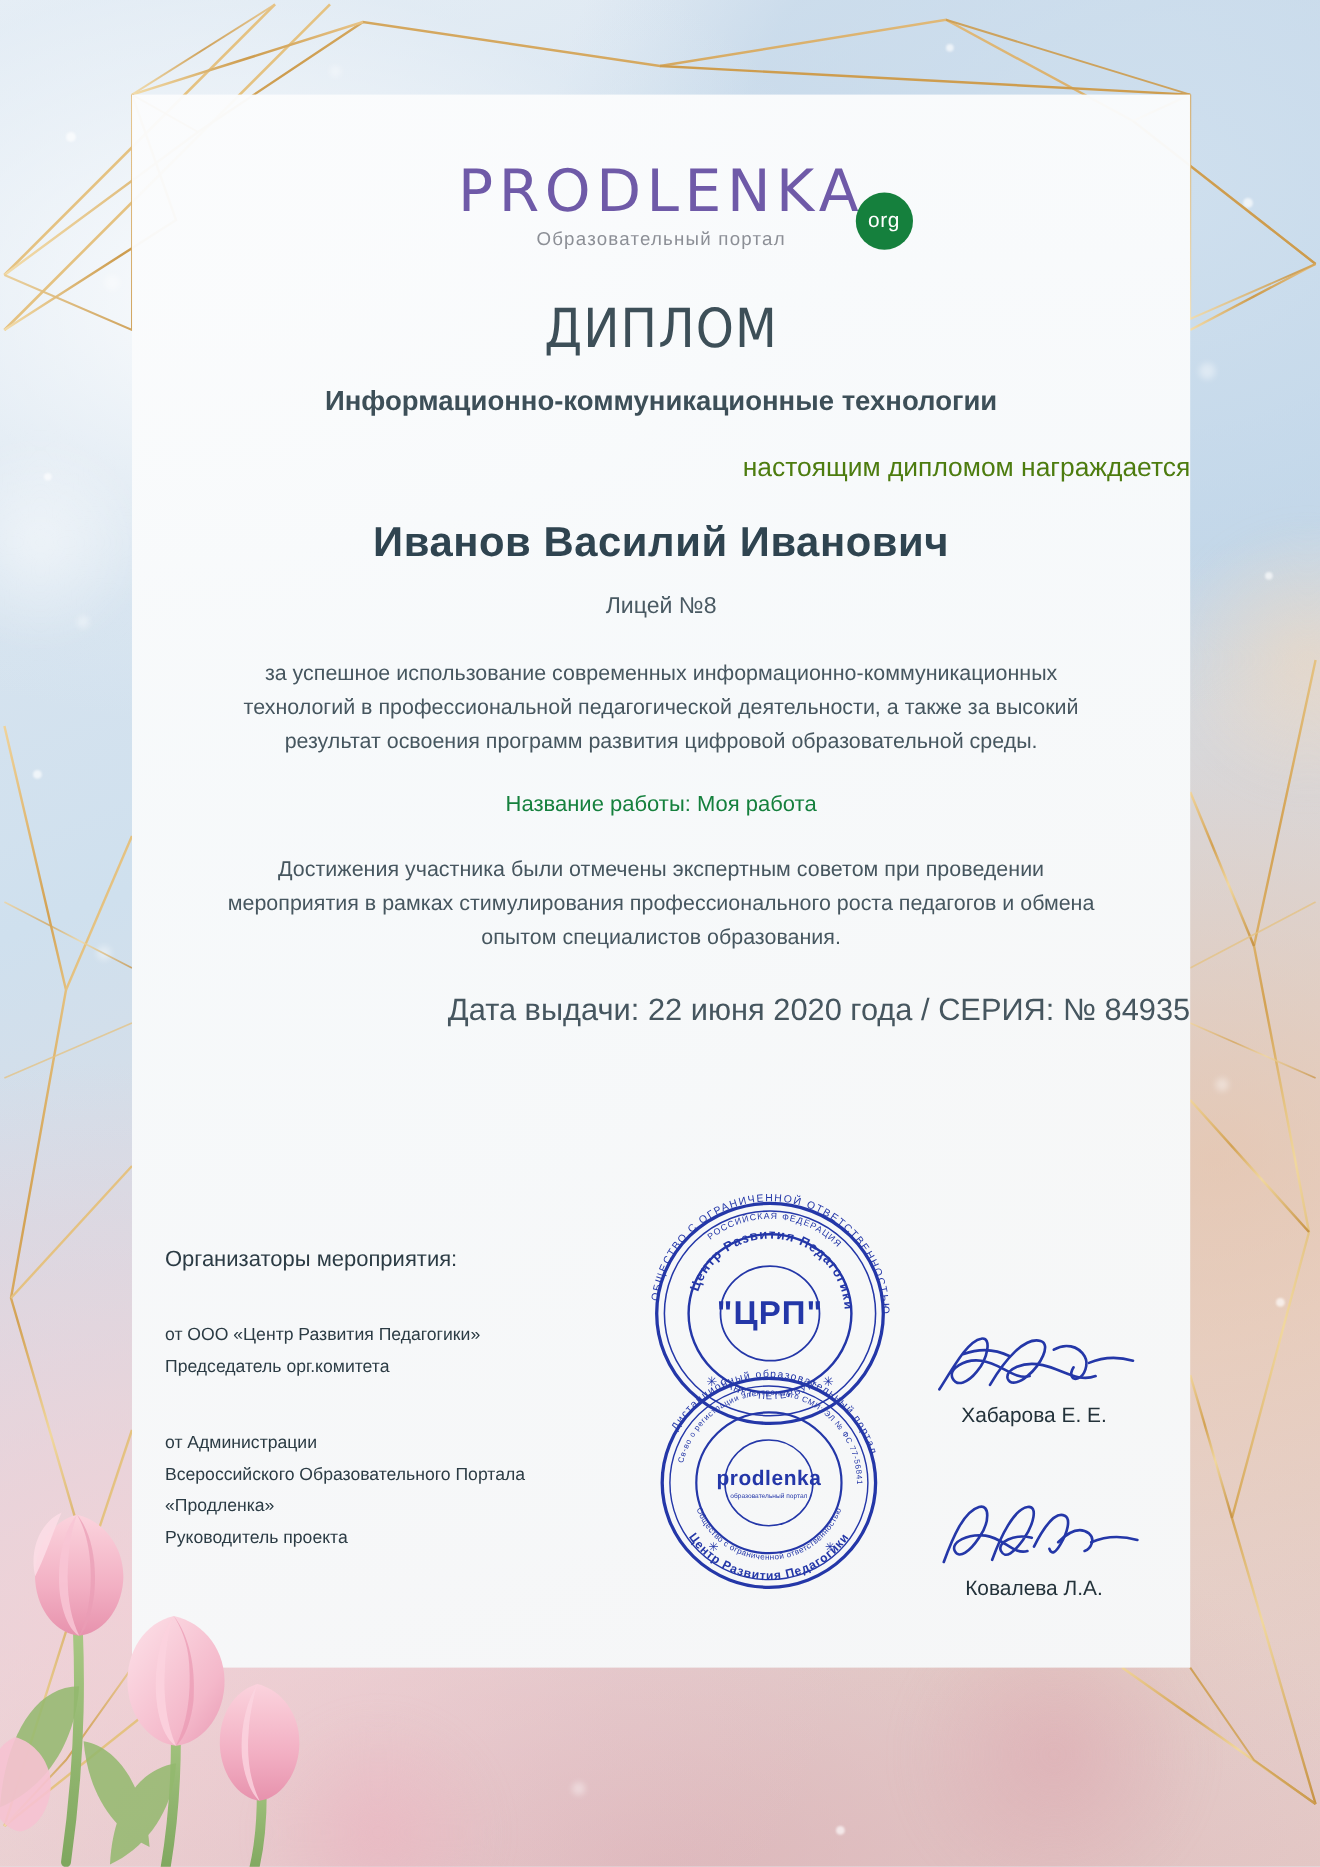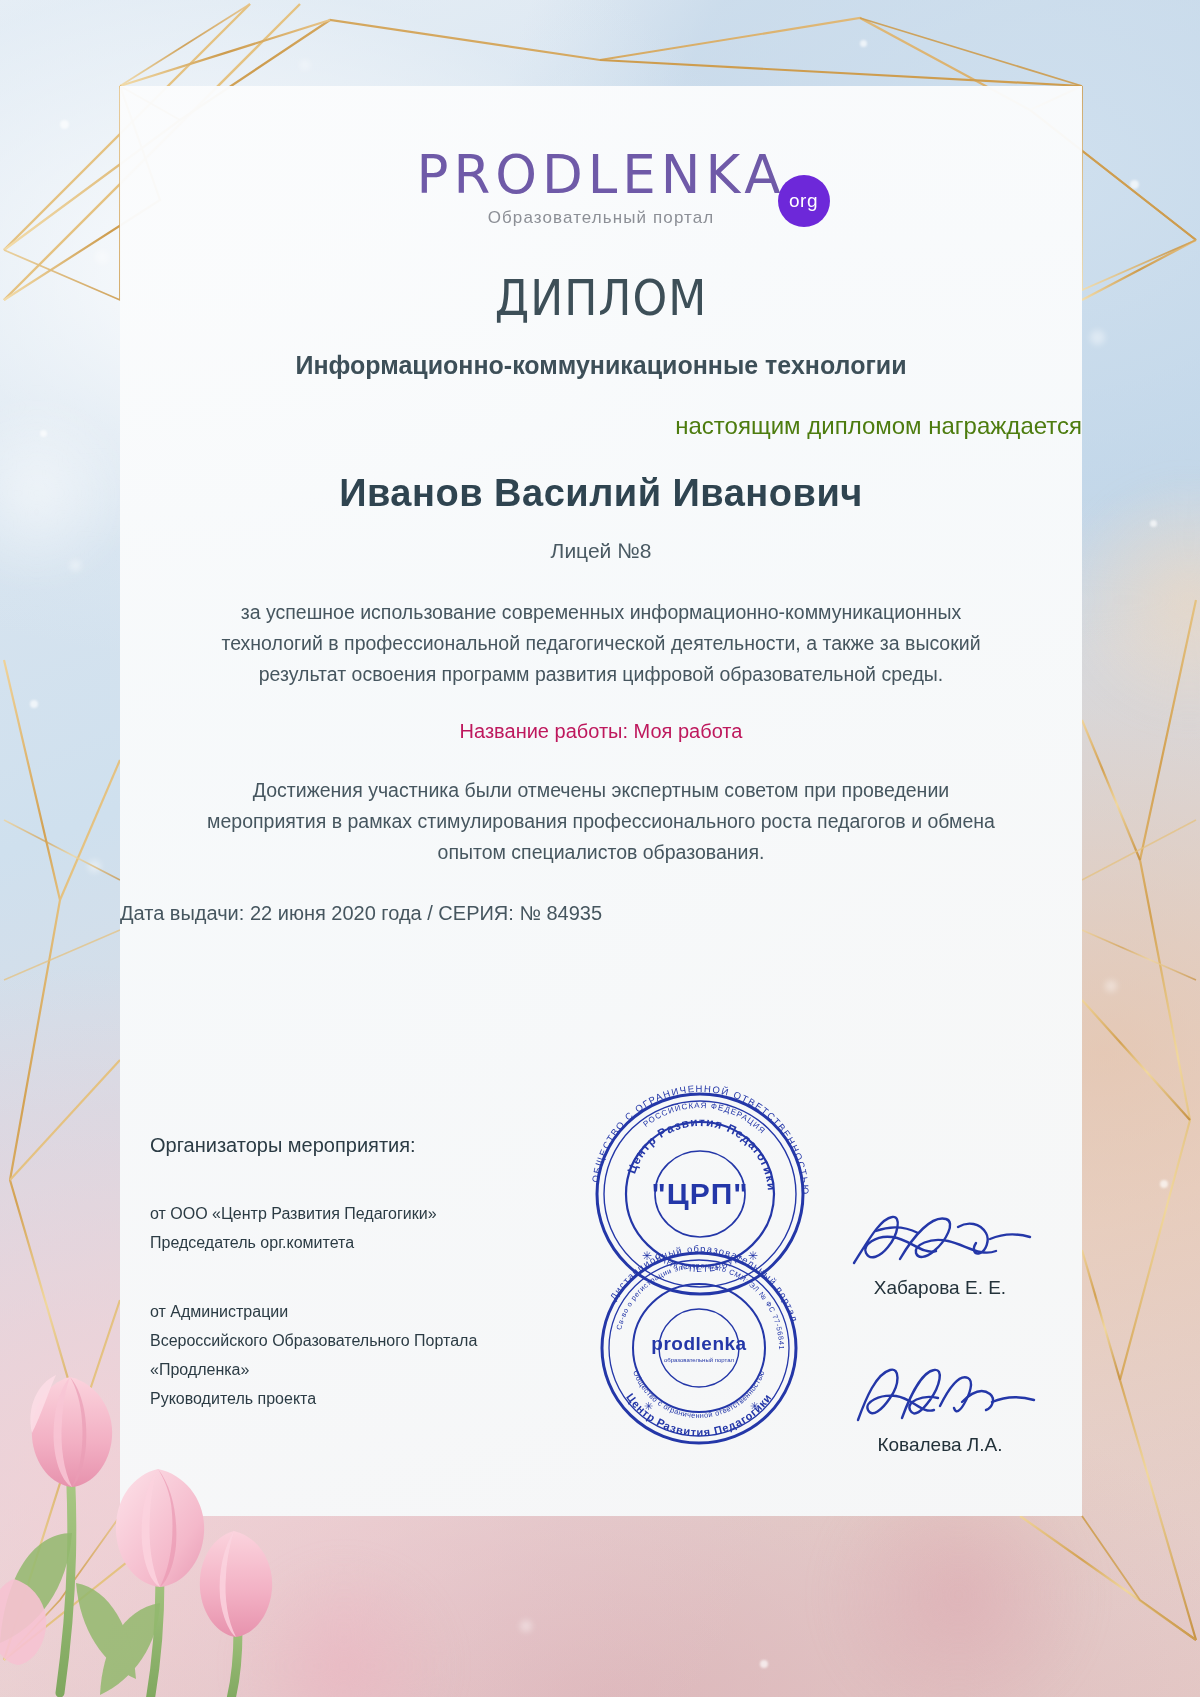--- a/index.html
+++ b/index.html
@@ -51,21 +51,21 @@
   .logo-wrap{text-align:center;padding-top:62px;position:relative;}
   .logo-row{display:inline-block;position:relative;}
   .logo-text{
     font-size:53px;letter-spacing:5px;color:#6f5aa8;font-weight:400;
     font-family:"DejaVu Sans","Liberation Sans",sans-serif;
     line-height:1;
   }
   .org-badge{
     position:absolute;right:-44px;bottom:-26px;
     width:52px;height:52px;border-radius:50%;
-    background:#6d28d9;color:#fff;
+    background:#15803d;color:#fff;
     font-size:19px;letter-spacing:.5px;
     display:flex;align-items:center;justify-content:center;
   }
   .logo-sub{
     margin-top:7px;font-size:17px;color:#8c8f96;letter-spacing:1.1px;
   }
 
   .doc-title{
     margin-top:42px;text-align:center;
     font-size:49px;font-weight:normal;color:#3d4f58;letter-spacing:1px;
@@ -83,28 +83,28 @@
     font-size:38px;font-weight:bold;color:#2f4450;letter-spacing:.5px;
   }
   .organization{
     margin-top:24px;text-align:center;font-size:21px;color:#4a5a63;
   }
   .body-para{
     margin:34px auto 0;width:800px;text-align:center;
     font-size:19.5px;line-height:31px;color:#46565f;
   }
   .work-title{
-    margin-top:30px;text-align:center;font-size:20px;color:#be185d;
+    margin-top:30px;text-align:center;font-size:20px;color:#15803d;
   }
   .body-para2{
     margin:32px auto 0;width:800px;text-align:center;
     font-size:19.5px;line-height:31px;color:#46565f;
   }
   .date-line{
-    margin-top:34px;text-align:left;font-size:20px;color:#46565f;
+    margin-top:34px;text-align:right;font-size:28px;color:#46565f;
   }
 
   
   .sig-block{position:absolute;left:30px;top:1048px;width:900px;height:320px;}
   .org-label{font-size:20px;color:#2b3b44;}
   .org-line{font-size:16px;color:#2b3b44;line-height:29px;}
   .sig-col1{position:absolute;left:0;top:0;width:440px;}
   .grp1{margin-top:42px;}
   .grp2{margin-top:40px;}
 

